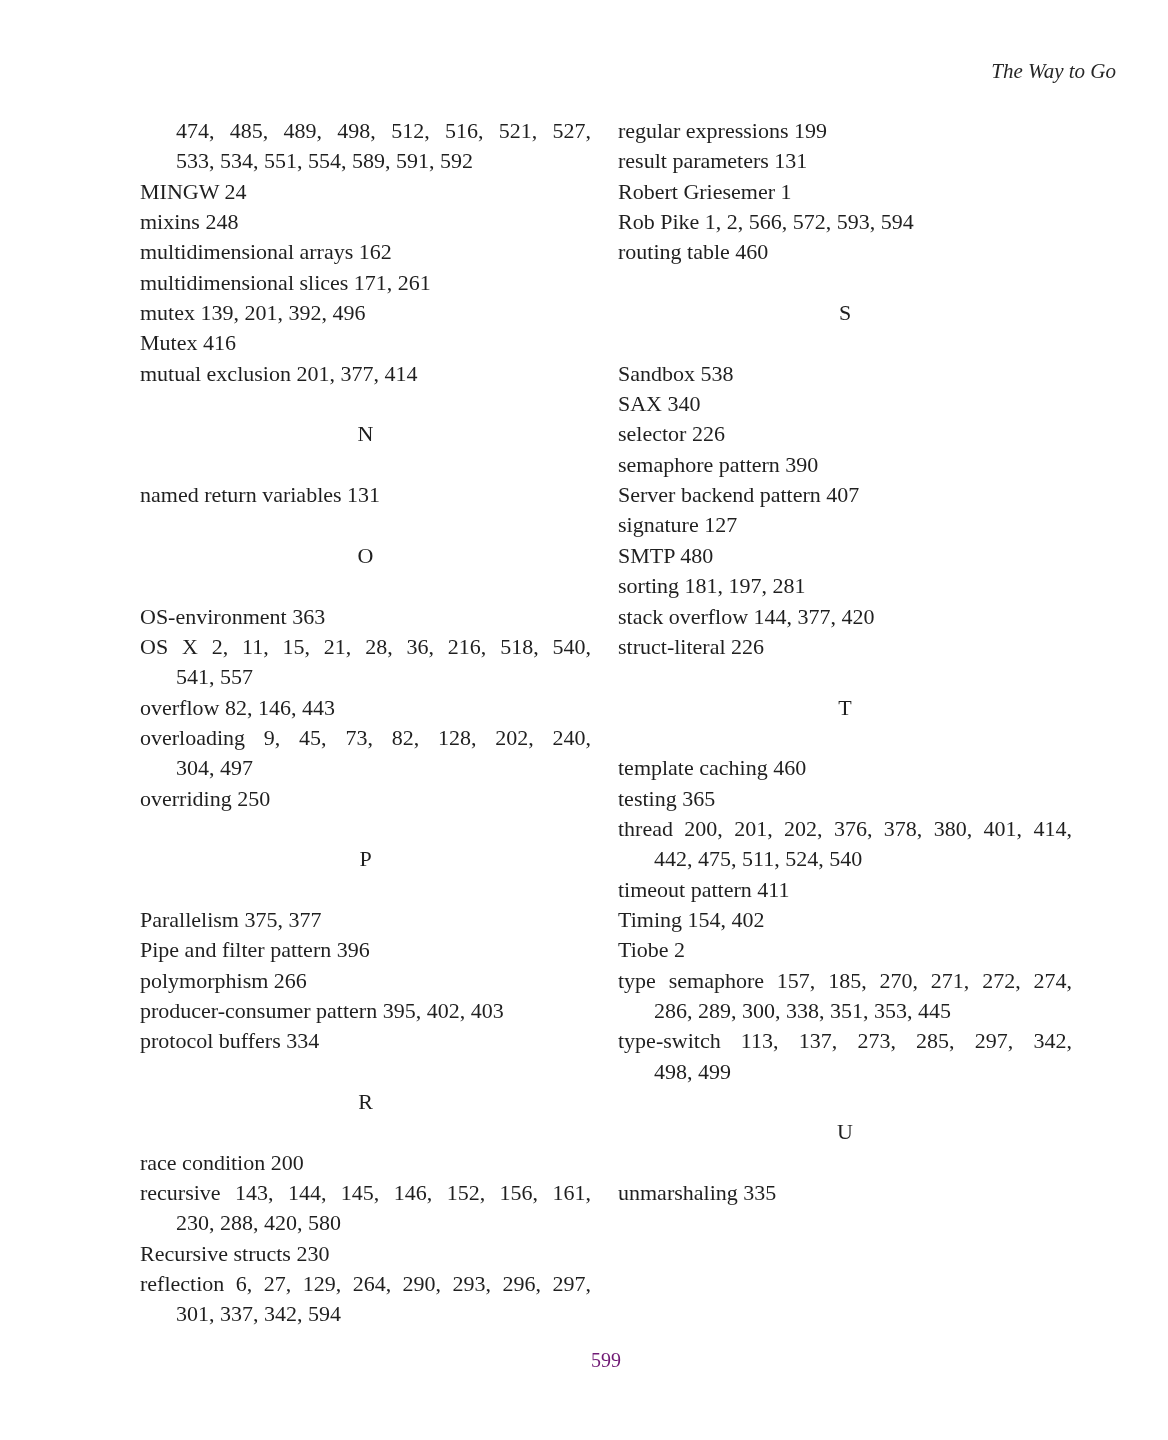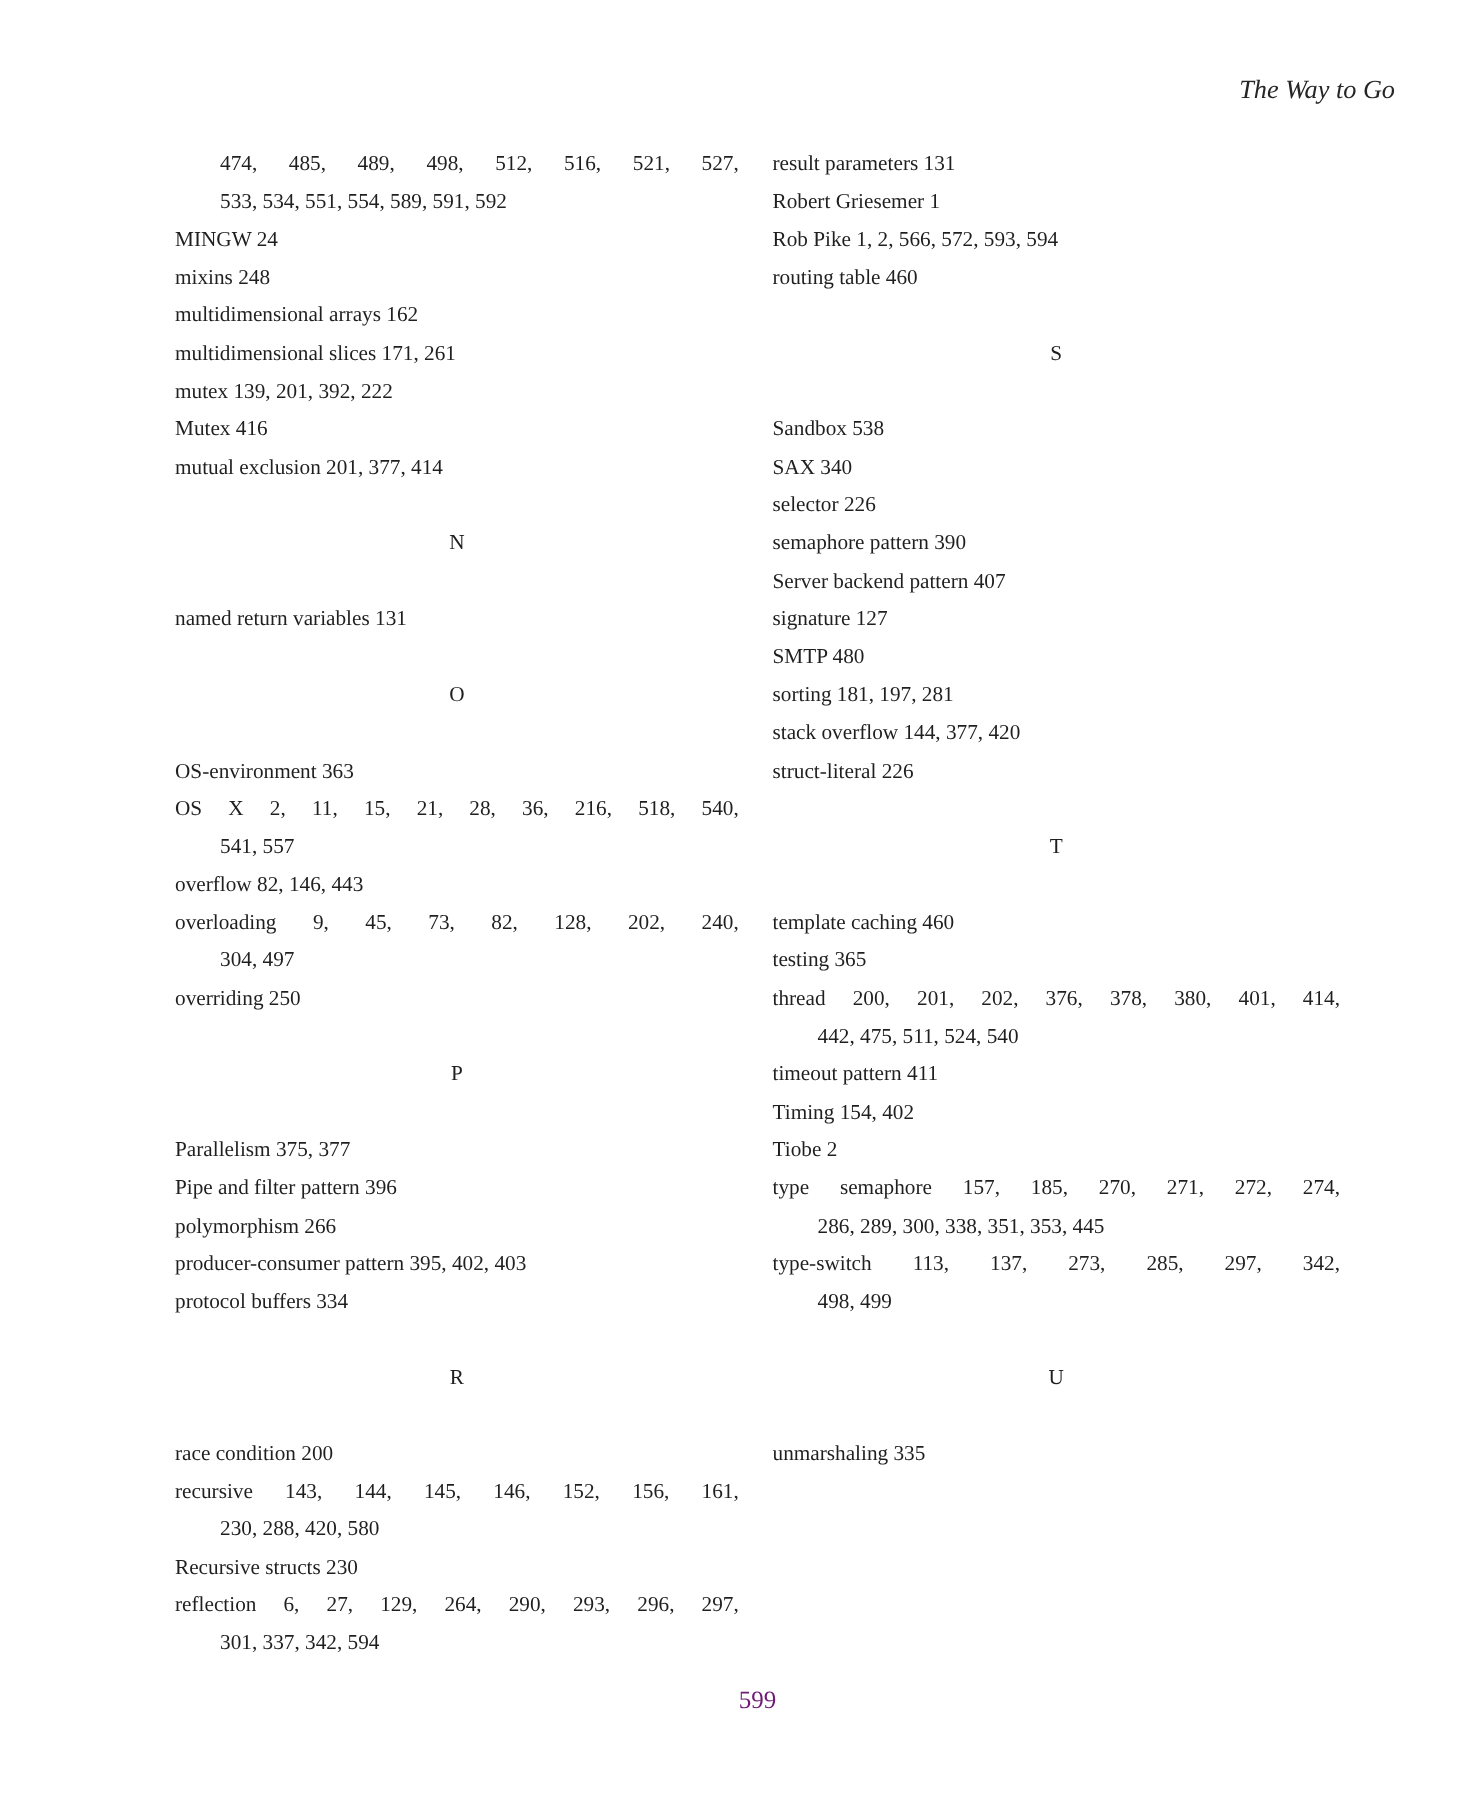--- a/index.html
+++ b/index.html
@@ -22,21 +22,21 @@
     top: 58px;
     right: 95px;
     font-style: italic;
     font-size: 21px;
     line-height: 26px;
     color: #262626;
   }
   .col {
     position: absolute;
     top: 116px;
-    font-size: 17px;
+    font-size: 22px;
     font-family: Liberation Serif, serif;
   }
   .col-left  { left: 140px; width: 451px; }
   .col-right { left: 618px; width: 454px; }
   .ln {
     height: 30.35px;
     line-height: 30.35px;
     white-space: nowrap;
   }
   .ln.just {
@@ -65,21 +65,21 @@
 
   <div class="running-header">The Way to Go</div>
 
   <div class="col col-left">
     <div class="ln cont just">474, 485, 489, 498, 512, 516, 521, 527,</div>
     <div class="ln cont">533, 534, 551, 554, 589, 591, 592</div>
     <div class="ln">MINGW 24</div>
     <div class="ln">mixins 248</div>
     <div class="ln">multidimensional arrays 162</div>
     <div class="ln">multidimensional slices 171, 261</div>
-    <div class="ln">mutex 139, 201, 392, 222</div>
+    <div class="ln">mutex 139, 201, 392, 496</div>
     <div class="ln">Mutex 416</div>
     <div class="ln">mutual exclusion 201, 377, 414</div>
     <div class="ln blank"></div>
     <div class="ln head">N</div>
     <div class="ln blank"></div>
     <div class="ln">named return variables 131</div>
     <div class="ln blank"></div>
     <div class="ln head">O</div>
     <div class="ln blank"></div>
     <div class="ln">OS-environment 363</div>
@@ -102,20 +102,21 @@
     <div class="ln blank"></div>
     <div class="ln">race condition 200</div>
     <div class="ln just">recursive 143, 144, 145, 146, 152, 156, 161,</div>
     <div class="ln cont">230, 288, 420, 580</div>
     <div class="ln">Recursive structs 230</div>
     <div class="ln just">reflection 6, 27, 129, 264, 290, 293, 296, 297,</div>
     <div class="ln cont">301, 337, 342, 594</div>
   </div>
 
   <div class="col col-right">
+    <div class="ln">regular expressions 199</div>
     <div class="ln">result parameters 131</div>
     <div class="ln">Robert Griesemer 1</div>
     <div class="ln">Rob Pike 1, 2, 566, 572, 593, 594</div>
     <div class="ln">routing table 460</div>
     <div class="ln blank"></div>
     <div class="ln head">S</div>
     <div class="ln blank"></div>
     <div class="ln">Sandbox 538</div>
     <div class="ln">SAX 340</div>
     <div class="ln">selector 226</div>

